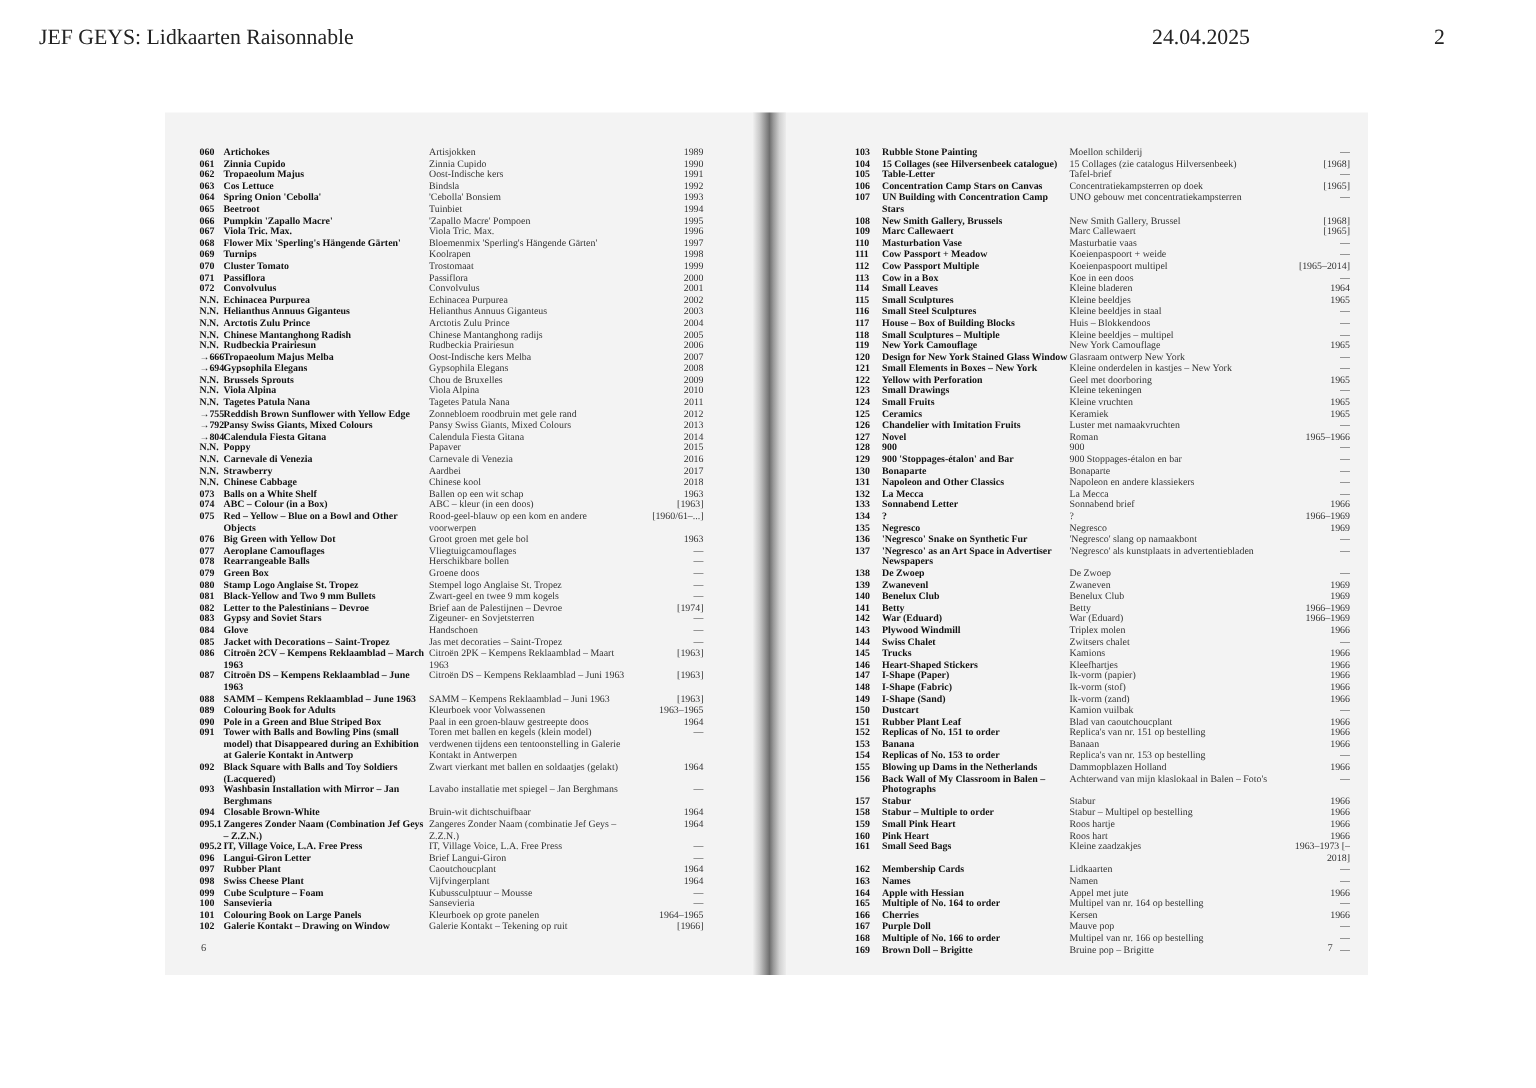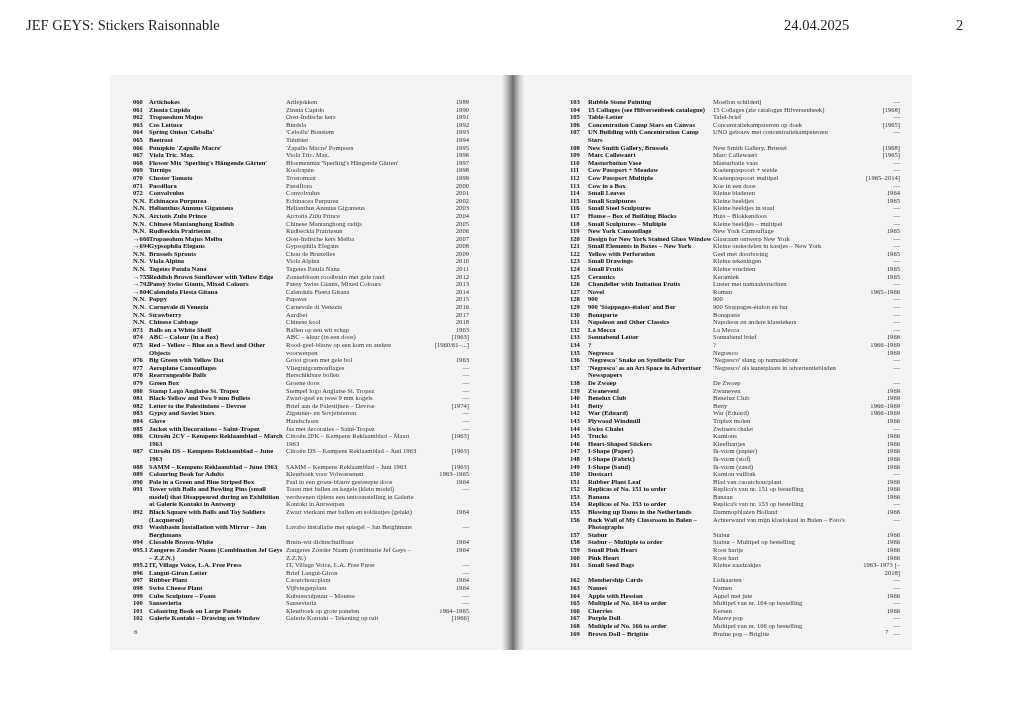--- a/index.html
+++ b/index.html
@@ -1,20 +1,20 @@
 <!DOCTYPE html>
 <html><head>
 <meta charset="utf-8">
 <style>
   html, body { margin:0; padding:0; }
   body { width:1024px; height:725px; background:#ffffff; position:relative; overflow:hidden;
          font-family:"Liberation Serif", "DejaVu Serif", serif; color:#111; }
   .hdr { position:absolute; top:17px; font-size:14.5px; color:#222; }
   .hdr.title { left:26px; }
-  .hdr.date { left:784px; }
+  .hdr.date { left:768px; }
   .hdr.pnum { left:956px; }
   .spread { position:absolute; left:110px; top:75px; width:802px; height:575px; background:#f3f3f3; }
   .spine { position:absolute; left:502px; top:75px; width:22px; height:575px;
            background:linear-gradient(to right, #f0f0f0 0%, #c8c8c8 20%, #8c8c8c 40%, #6e6e6e 50%, #9a9a9a 62%, #d0d0d0 80%, #ececec 100%); }
   .page { position:absolute; top:98px; }
   .page.left { left:133px; width:336px; }
   .page.right { left:570px; width:330px; }
   .row { display:flex; font-size:6.6px; line-height:7.6px; }
   .num { font-weight:bold; flex:0 0 auto; }
   .left .num { width:16px; }
@@ -26,21 +26,21 @@
   .left .nl { width:138px; }
   .right .nl { width:136px; }
   .yr { color:#333; flex:1 1 auto; text-align:right; }
   .folio { position:absolute; font-size:7px; color:#444; }
   .folio.left { left:134px; top:628px; }
   .folio.right { left:885px; top:628px; }
 </style>
 </head>
 <body>
 
-<div class="hdr title">JEF GEYS: Stickers Raisonnable</div>
+<div class="hdr title">JEF GEYS: Lidkaarten Raisonnable</div>
 <div class="hdr date">24.04.2025</div>
 <div class="hdr pnum">2</div>
 
 <div class="spread"></div>
 <div class="spine"></div>
 
 <div class="page left">
     <div class="row">
       <span class="num">060</span>
       <span class="en">Artichokes</span>

